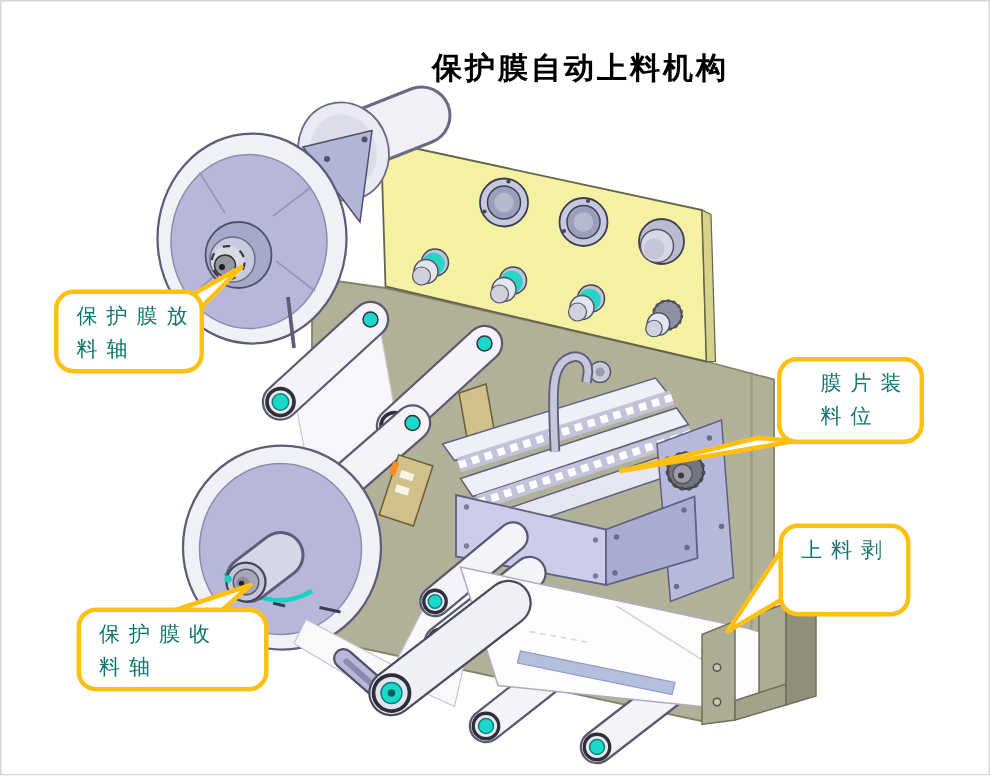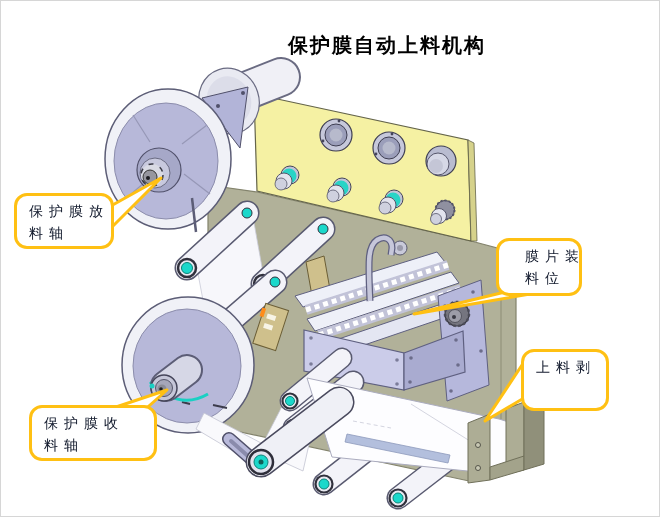--- a/index.html
+++ b/index.html
@@ -8,27 +8,27 @@
     font-family:"DejaVu Sans","Liberation Sans",sans-serif;
     overflow:hidden;border:1px solid #d6d6d6;box-sizing:border-box;
   }
   #machine-svg{position:absolute;left:0;top:0;}
   .page-title{
     position:absolute;left:287px;top:31px;
     font-size:20px;font-weight:bold;color:#000;letter-spacing:2px;white-space:nowrap;
   }
   .callout{
     position:absolute;background:#ffffff;border:3px solid #ffc013;border-radius:13px;
-    box-sizing:border-box;color:#0f172a;font-size:14px;line-height:22px;
-    padding:4px 4px 0 12px;letter-spacing:6px;white-space:nowrap;z-index:5;
+    box-sizing:border-box;color:#0f766e;font-size:14px;line-height:22px;
+    padding:4px 4px 0 12px;letter-spacing:6px;white-space:nowrap;z-index:5;margin-left:22px;
   }
   .callout span{display:block;}
   #callout-unwind {left:13px; top:192px; width:100px;height:56px;}
-  #callout-loading{left:495px;top:237px;width:86px; height:58px;padding-left:26px;}
-  #callout-platform{left:520px;top:348px;width:88px;height:62px;}
+  #callout-loading{left:495px;top:237px;width:98px; height:58px;padding-left:26px;}
+  #callout-platform{left:496px;top:348px;width:88px;height:62px;}
   #callout-rewind {left:28px; top:404px;width:128px;height:56px;}
 </style>
 </head>
 <body>
 
 <div id="stage">
 
   <svg id="machine-svg" width="660" height="517" viewBox="0 0 660 517">
 
     <g>

